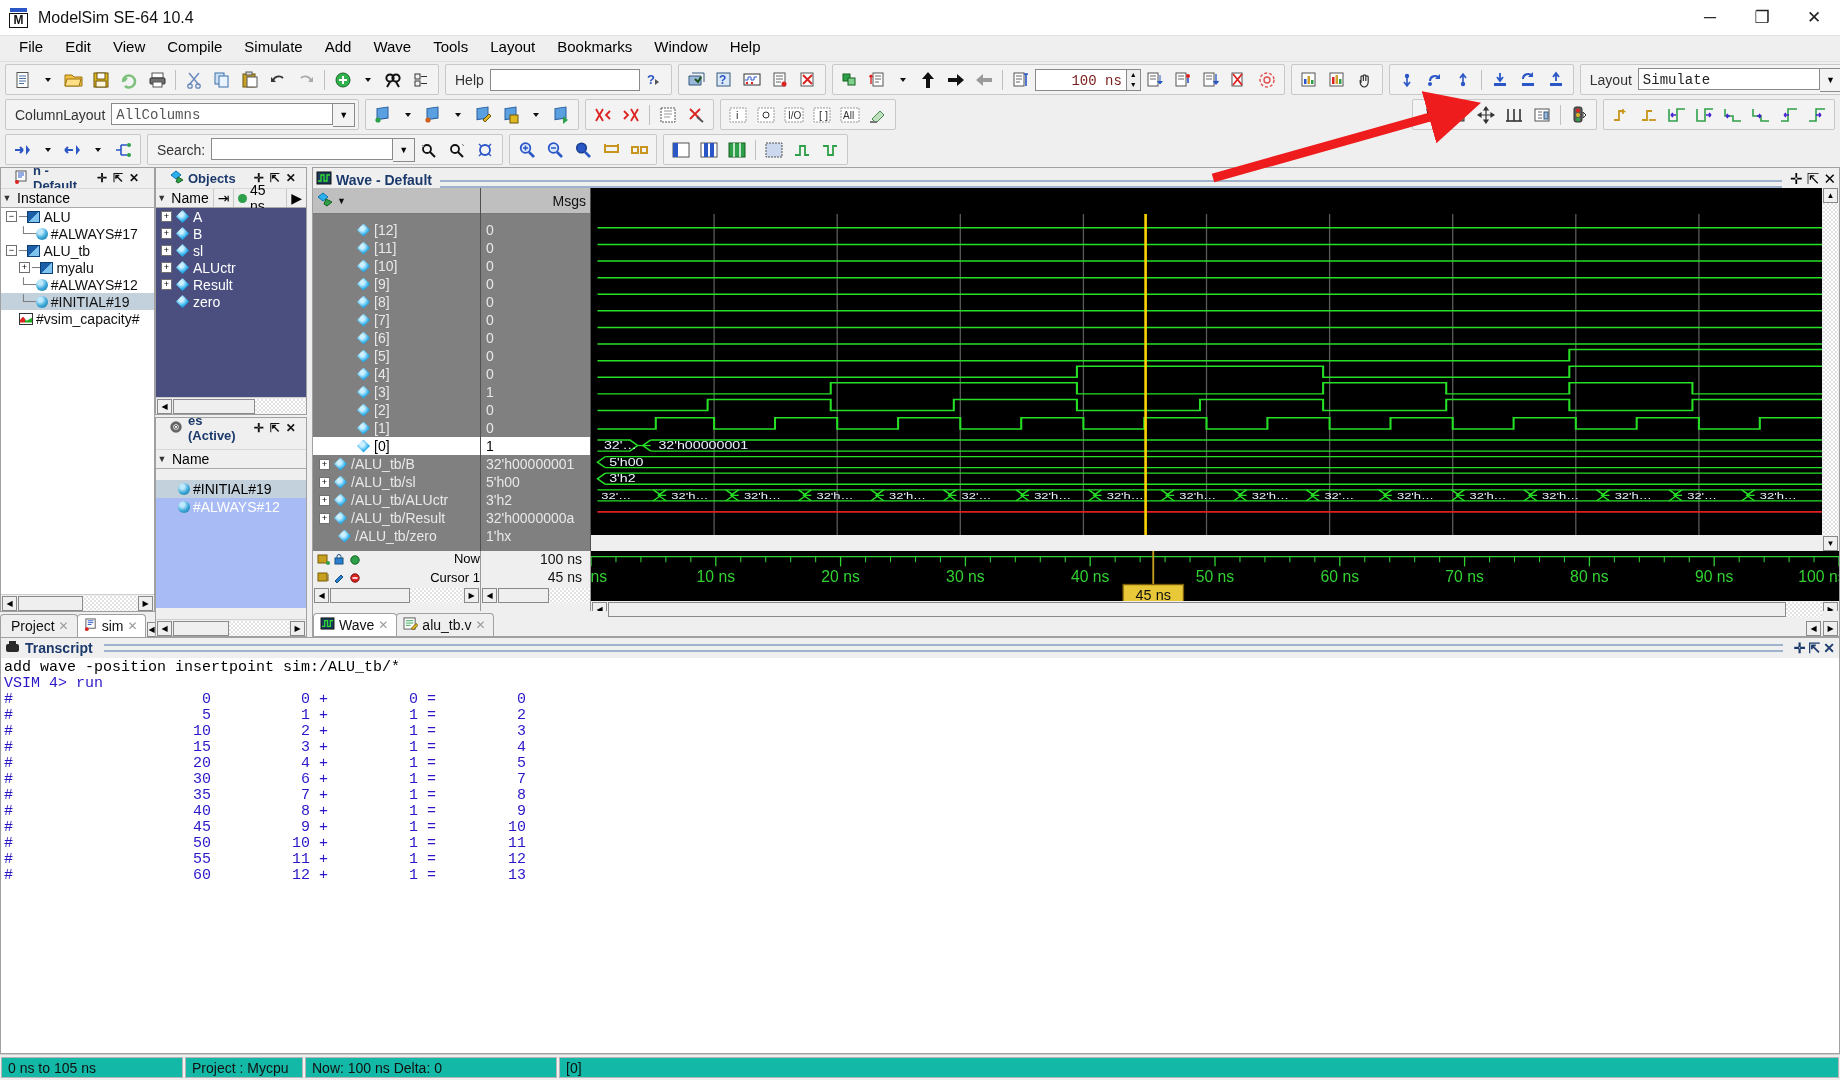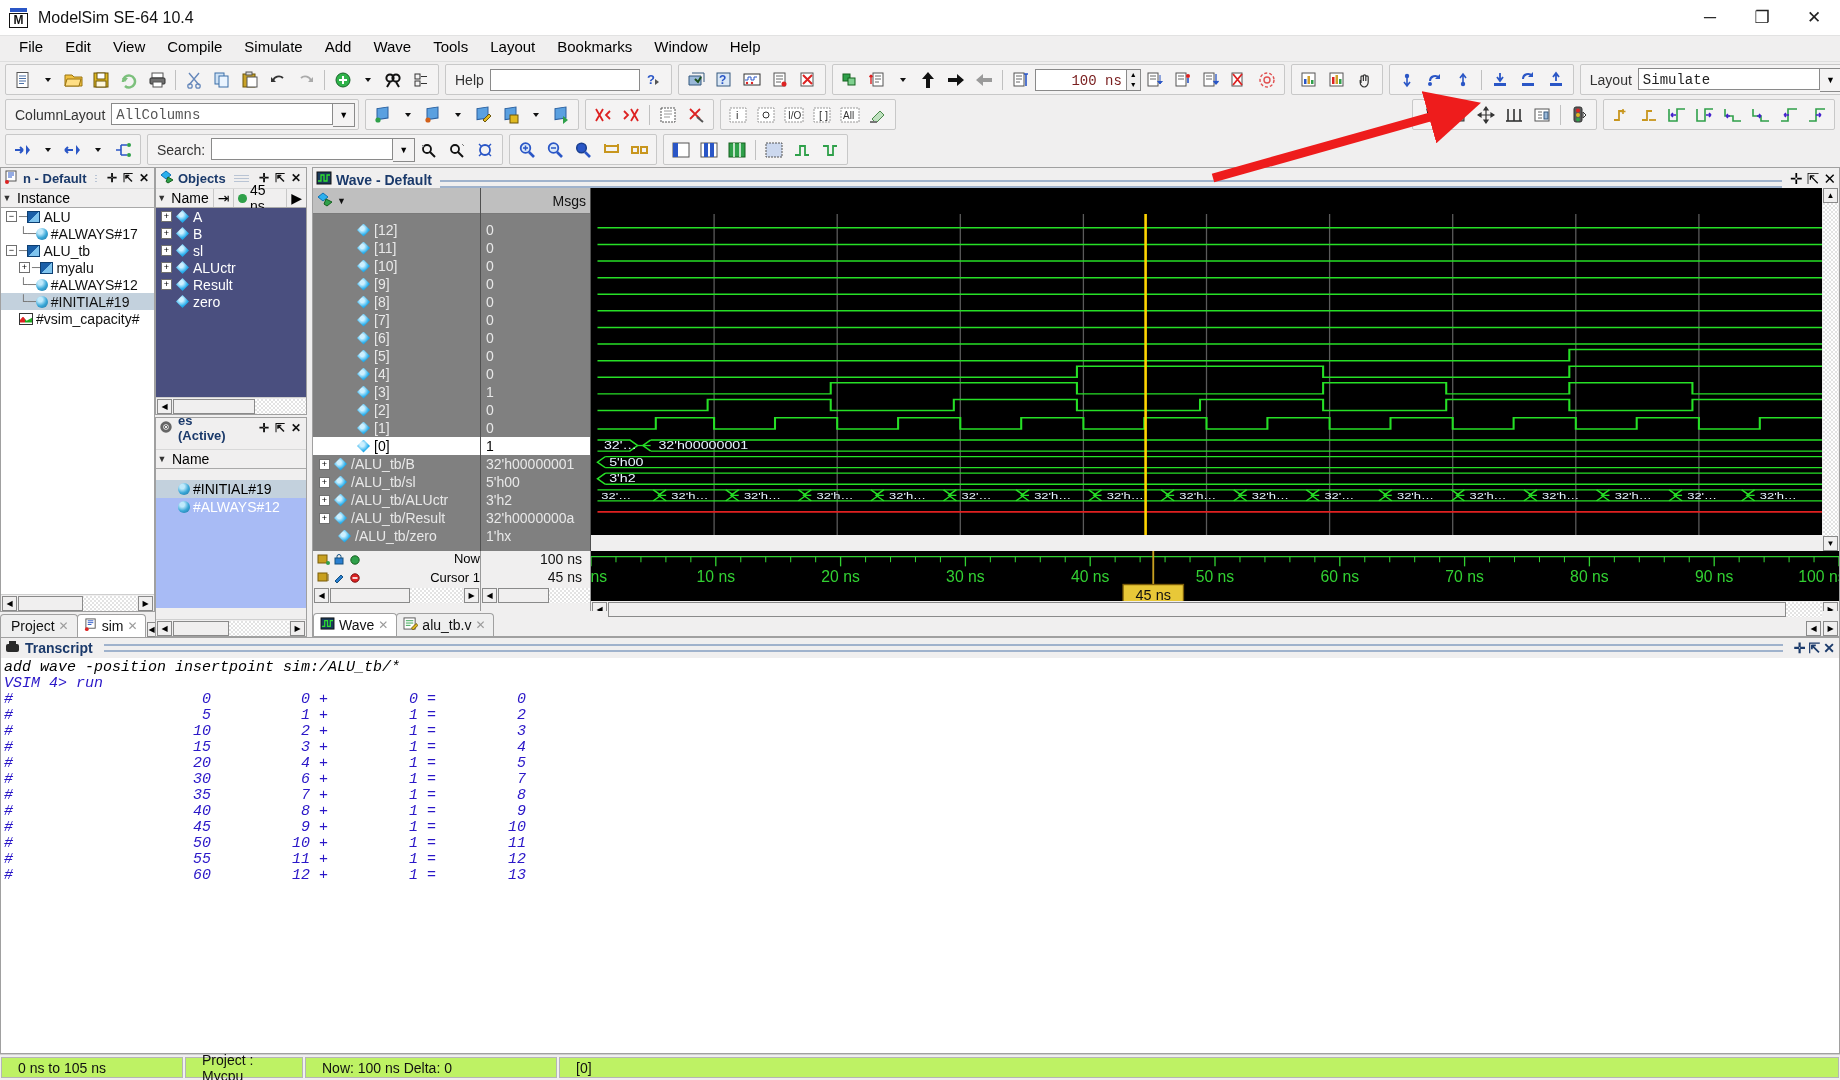--- a/index.html
+++ b/index.html
@@ -57,21 +57,21 @@
      display:flex; align-items:center; justify-content:center; font-size:9px; }
   .spin { width:14px; display:flex; flex-direction:column; border:1px solid #8a8a8a; border-left:none; height:22px;}
   .spin div { flex:1; display:flex; align-items:center; justify-content:center; font-size:7px; background:#f0efef;}
 
   
   .work { flex:1; display:flex; flex-direction:column; min-height:0; }
   .upper { display:flex; height:470px; flex:none; }
 
   .pane { display:flex; flex-direction:column; background:#f0efef; border:1px solid #a0a0a0; min-width:0; }
   .pane-title {
-    height:20px; display:flex; align-items:center; gap:4px; padding:0 3px;
+    height:20px; display:flex; align-items:center; gap:4px; padding:0 13px;
     background:#f0efef; font-size:14px; color:#1b3a6b; font-weight:bold;
   }
   .pane-title .grip { flex:1; height:7px;
      background: repeating-linear-gradient(to bottom,#b9c4d4 0 1px, transparent 1px 3px); margin:0 4px; }
   .pane-title .tbtns { display:flex; gap:2px; }
   .pane-title .pbtn { width:14px; height:14px; display:flex; align-items:center; justify-content:center;
       font-size:12px; color:#111; font-weight:bold; }
 
   .col-head { height:20px; background:#f0efef; border-top:1px solid #d8d8d8; border-bottom:1px solid #a9a9a9;
      display:flex; align-items:center; font-size:14px; color:#000; }
@@ -158,30 +158,30 @@
       display:flex; flex-direction:column; }
   .wf-rowv { height:22px; display:flex; align-items:center; justify-content:flex-end; padding-right:8px;
       font-size:14px; color:#111; }
   .wf-ruler { flex:1; background:#8b5cf6; position:relative; }
 
   
   .transcript-pane { flex:1; display:flex; flex-direction:column; min-height:0; border:1px solid #a0a0a0; }
   .tr-title { height:20px; display:flex; align-items:center; gap:5px; padding:0 4px; font-size:14px;
       color:#1b3a6b; font-weight:bold; }
   .tr-body { flex:1; background:#fff; overflow:hidden; font-family:"Liberation Mono", monospace;
-      font-size:15px; color:#2a17c8; padding:1px 3px; min-height:0;font-style:italic; }
+      font-size:15px; color:#2a17c8; padding:1px 3px; min-height:0; }
   .tr-line { height:16px; white-space:pre; }
   .tr-line.cmd { color:#000; }
   .tr-line.vsim { color:#2a17c8; }
 
   
   .statusbar { height:26px; display:flex; align-items:stretch; background:#f0efef; flex:none;
       border-top:1px solid #cfcfcf; }
-  .st-cell { border:1px solid #b5b5b5; margin:2px 1px; display:flex; align-items:center; padding:0 16px;
-      font-size:14px; color:#111; background:#bef264; }
+  .st-cell { border:1px solid #b5b5b5; margin:2px 1px; display:flex; align-items:center; padding:0 6px;
+      font-size:14px; color:#111; background:#14b8a6; }
 
   
   .annot-arrow { position:absolute; left:0; top:0; width:1840px; height:1080px; pointer-events:none; }
 
   .watermark { position:absolute; right:8px; bottom:2px; font-size:13px; color:#cfcfcf; }
 </style>
 </head>
 <body>
 
 <div class="app">

